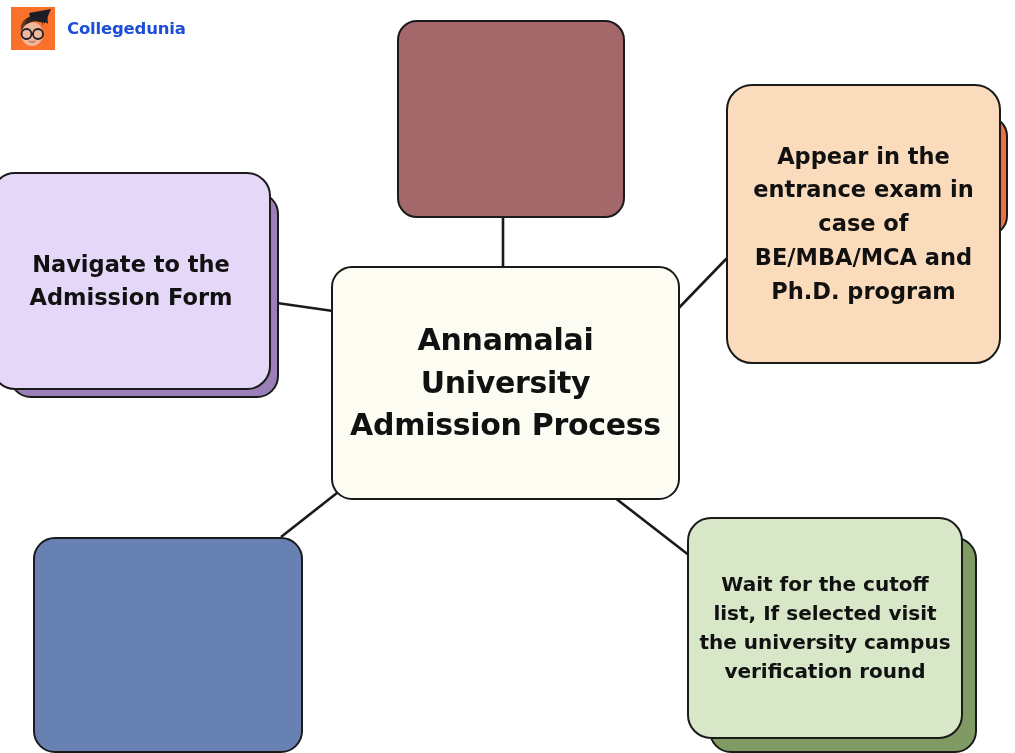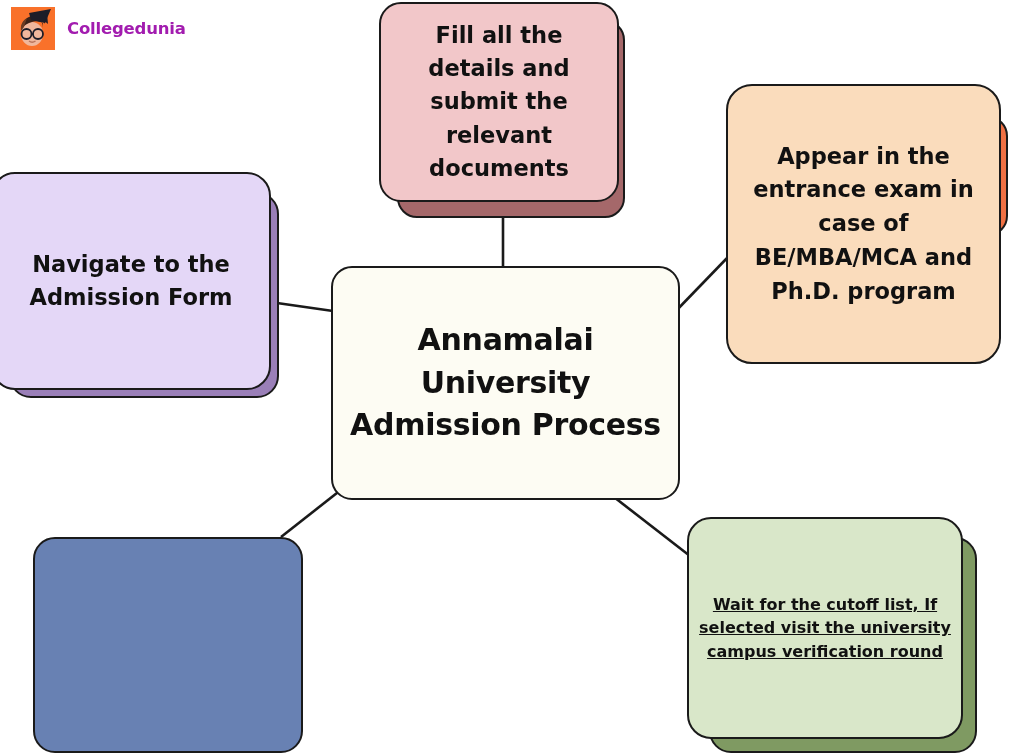--- a/index.html
+++ b/index.html
@@ -27,21 +27,21 @@
     background: #f9712a;
     position: relative;
     overflow: hidden;
     flex: 0 0 auto;
   }
   #brand-mark svg { display: block; }
   #brand-name {
     font-family: "DejaVu Sans", sans-serif;
     font-size: 16.5px;
     font-weight: 700;
-    color: #a21caf;
+    color: #1d4ed8;
     letter-spacing: -0.2px;
     white-space: nowrap;
   }
 
   
   #edges {
     position: absolute;
     left: 0; top: 0;
     width: 1015px; height: 753px;
     z-index: 5;
@@ -158,21 +158,21 @@
   #node-bottomright .shadow {
     left: 22px; top: 20px; width: 268px; height: 216px;
     background: #7f9a62;
     border-radius: 22px;
   }
   #node-bottomright .face {
     left: 0; top: 0; width: 276px; height: 222px;
     background: #d9e7c9;
     border-radius: 24px;
   }
-  #node-bottomright .label { font-size: 16px; line-height: 1.46; text-decoration: underline; }
+  #node-bottomright .label { font-size: 20px; line-height: 1.46; }
 </style>
 </head>
 <body>
 
 <div id="brand">
   <div id="brand-mark">
     <svg width="44" height="43" viewBox="0 0 44 43" aria-hidden="true">
       <rect x="0" y="0" width="44" height="43" fill="#f9712a"></rect>
 
       <ellipse cx="21" cy="27" rx="11" ry="12" fill="#f0b79c"></ellipse>
@@ -201,23 +201,20 @@
 
   <line x1="672" y1="315" x2="729" y2="256" stroke="#1a1a1a" stroke-width="2.6"></line>
 
   <line x1="356" y1="478" x2="281" y2="537" stroke="#1a1a1a" stroke-width="2.6"></line>
 
   <line x1="601" y1="487" x2="690" y2="556" stroke="#1a1a1a" stroke-width="2.6"></line>
 </svg>
 
 <div class="node" id="node-top">
   <div class="shadow"></div>
-  <div class="face">
-    <div class="label">Fill all the details and submit the relevant documents</div>
-  </div>
 </div>
 
 <div class="node" id="node-right">
   <div class="shadow"></div>
   <div class="face">
     <div class="label">Appear in the entrance exam in case of BE/MBA/MCA and Ph.D. program</div>
   </div>
 </div>
 
 <div class="node" id="node-left">

